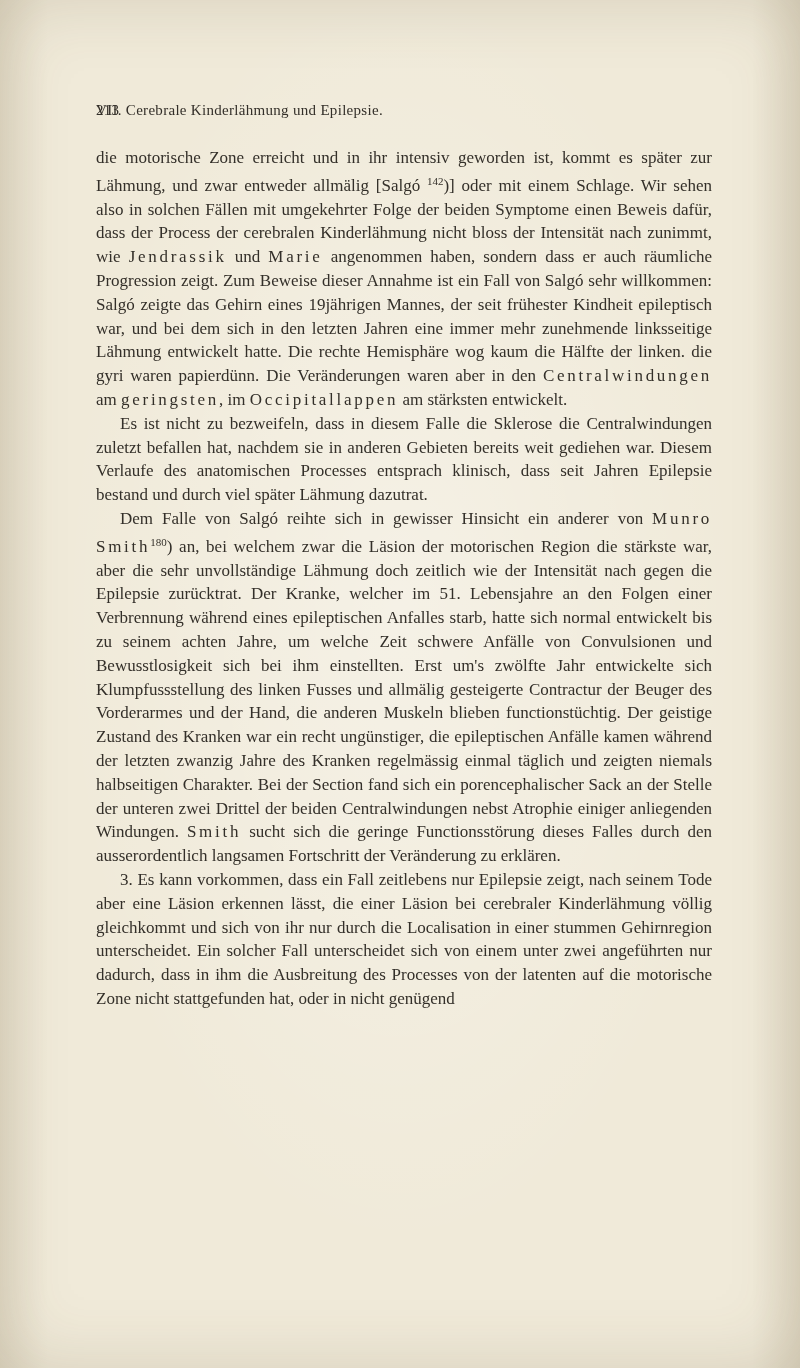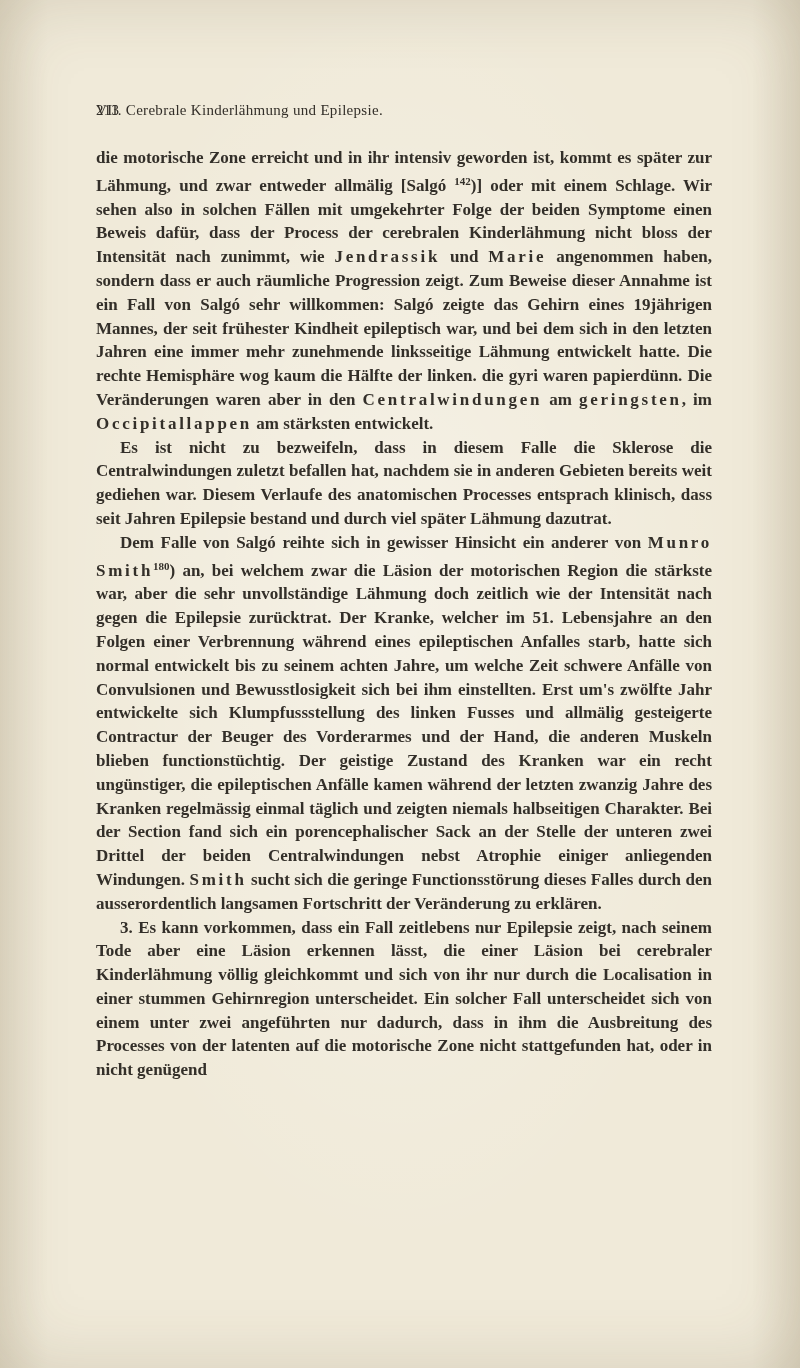--- a/index.html
+++ b/index.html
@@ -43,21 +43,20 @@
   }
   .page-body {
     font-size: 17px;
     line-height: 23.8px;
     text-align: justify;
     hyphens: auto;
     -webkit-hyphens: auto;
   }
   .page-body p.para {
     margin: 0;
-    font-weight: bold;
   }
   .page-body p.para.indent {
     text-indent: 24px;
   }
   .spaced {
     letter-spacing: 0.16em;
   }
   .sup {
     font-size: 11px;
     vertical-align: 6px;

